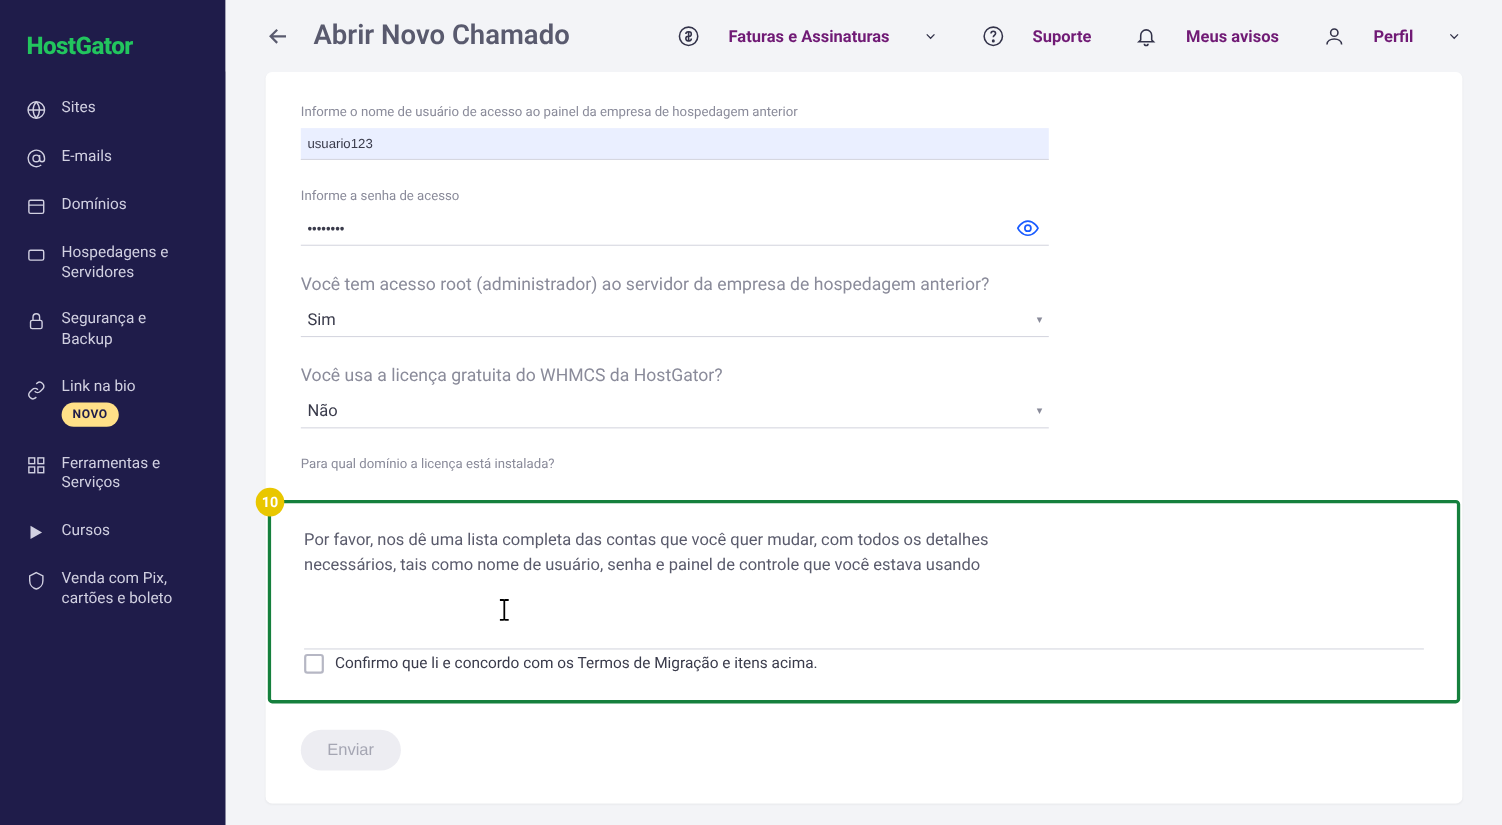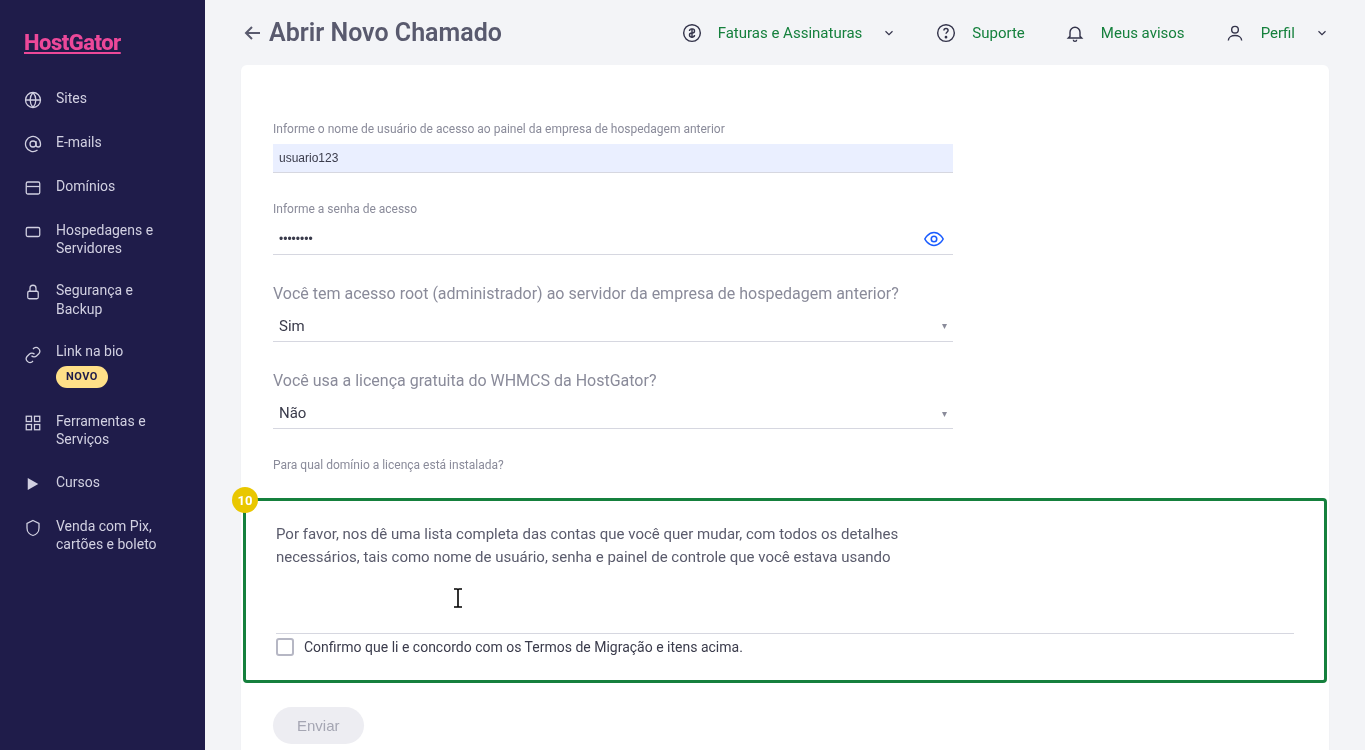--- a/index.html
+++ b/index.html
@@ -1,38 +1,38 @@
 <!DOCTYPE html>
 <html><head>
   <meta charset="utf-8">
   <style>
     * { box-sizing: border-box; margin: 0; padding: 0; }
     body { font-family: -apple-system, BlinkMacSystemFont, "Segoe UI", Roboto, Arial, sans-serif; background: #f3f4f7; height: 750px; width: 1365px; overflow: hidden; }
     .app { display: flex; height: 750px; width: 1365px; }
     
     .sidebar { width: 205px; background: #1f1c4a; color: #fff; padding: 20px 0; flex-shrink: 0; }
-    .logo { font-weight: 800; font-size: 22px; letter-spacing: -0.5px; padding: 10px 24px 22px; color: #ec4899; text-decoration: underline; }
+    .logo { font-weight: 800; font-size: 22px; letter-spacing: -0.5px; padding: 10px 24px 22px; color: #22c55e; }
     .nav-item { display: flex; align-items: flex-start; gap: 14px; padding: 12px 24px; color: #d1d0e1; cursor: pointer; font-size: 14px; }
     .nav-icon { width: 18px; height: 18px; flex-shrink: 0; margin-top: 2px; display: flex; align-items: center; justify-content: center; }
     .nav-label { line-height: 1.3; }
     .badge { display: inline-block; margin-top: 6px; background: #ffe088; color: #1f1c4a; font-size: 11px; font-weight: 700; padding: 4px 10px; border-radius: 12px; letter-spacing: 0.5px; }
     
     .main { flex: 1; display: flex; flex-direction: column; overflow: hidden; }
     .header { display: flex; align-items: center; padding: 18px 36px; gap: 18px; background: #f3f4f7; }
-    .header-left { display: flex; align-items: center; gap: 4px; flex: 1; text-align: right; }
+    .header-left { display: flex; align-items: center; gap: 20px; flex: 1; text-align: right; }
     .back-btn { cursor: pointer; color: #595a6e; display: flex; }
     .page-title { font-size: 25px; font-weight: 600; color: #595a6e; }
     .header-right { display: flex; align-items: center; gap: 40px; }
-    .hnav-item { display: flex; align-items: center; gap: 16px; cursor: pointer; color: #15803d; font-size: 15px; font-weight: 400; }
+    .hnav-item { display: flex; align-items: center; gap: 26px; cursor: pointer; color: #701a75; font-size: 15px; font-weight: 700; }
     .hnav-icon { width: 20px; height: 20px; display: flex; align-items: center; justify-content: center; color: #33334a; }
     .chevron-down { margin-left: 4px; color: #33334a; }
     
     .content-wrap { padding: 0 36px 30px; flex: 1; overflow: auto; }
     .card { background: #fff; border-radius: 6px; padding: 28px 32px 30px; box-shadow: 0 1px 2px rgba(0,0,0,.04); position: relative; }
-    .field { margin-bottom: 24px; max-width: 680px; margin-top: 28px; }
+    .field { margin-bottom: 24px; max-width: 680px; }
     .field-label { font-size: 12px; color: #8a8b9a; margin-bottom: 6px; line-height: 1.4; }
     .question { font-size: 16px; color: #8a8b9a; margin-bottom: 8px; line-height: 1.4; }
     .input { width: 100%; border: none; border-bottom: 1px solid #d6d7e0; background: #eaefff; padding: 7px 6px; font-size: 12px; color: #3a3b4b; outline: none; }
     .input-row { display: flex; align-items: center; border-bottom: 1px solid #d6d7e0; }
     .input-row .input { border-bottom: none; flex: 1; background: transparent; }
     .eye { color: #1a5cff; cursor: pointer; padding: 4px 8px; }
     .select-row { display: flex; align-items: center; border-bottom: 1px solid #d6d7e0; padding: 4px 0 6px; cursor: pointer; }
     .select-value { flex: 1; font-size: 15px; color: #3a3b4b; padding-left: 6px; }
     .select-caret { color: #8a8b9a; font-size: 10px; padding-right: 6px; }
     

